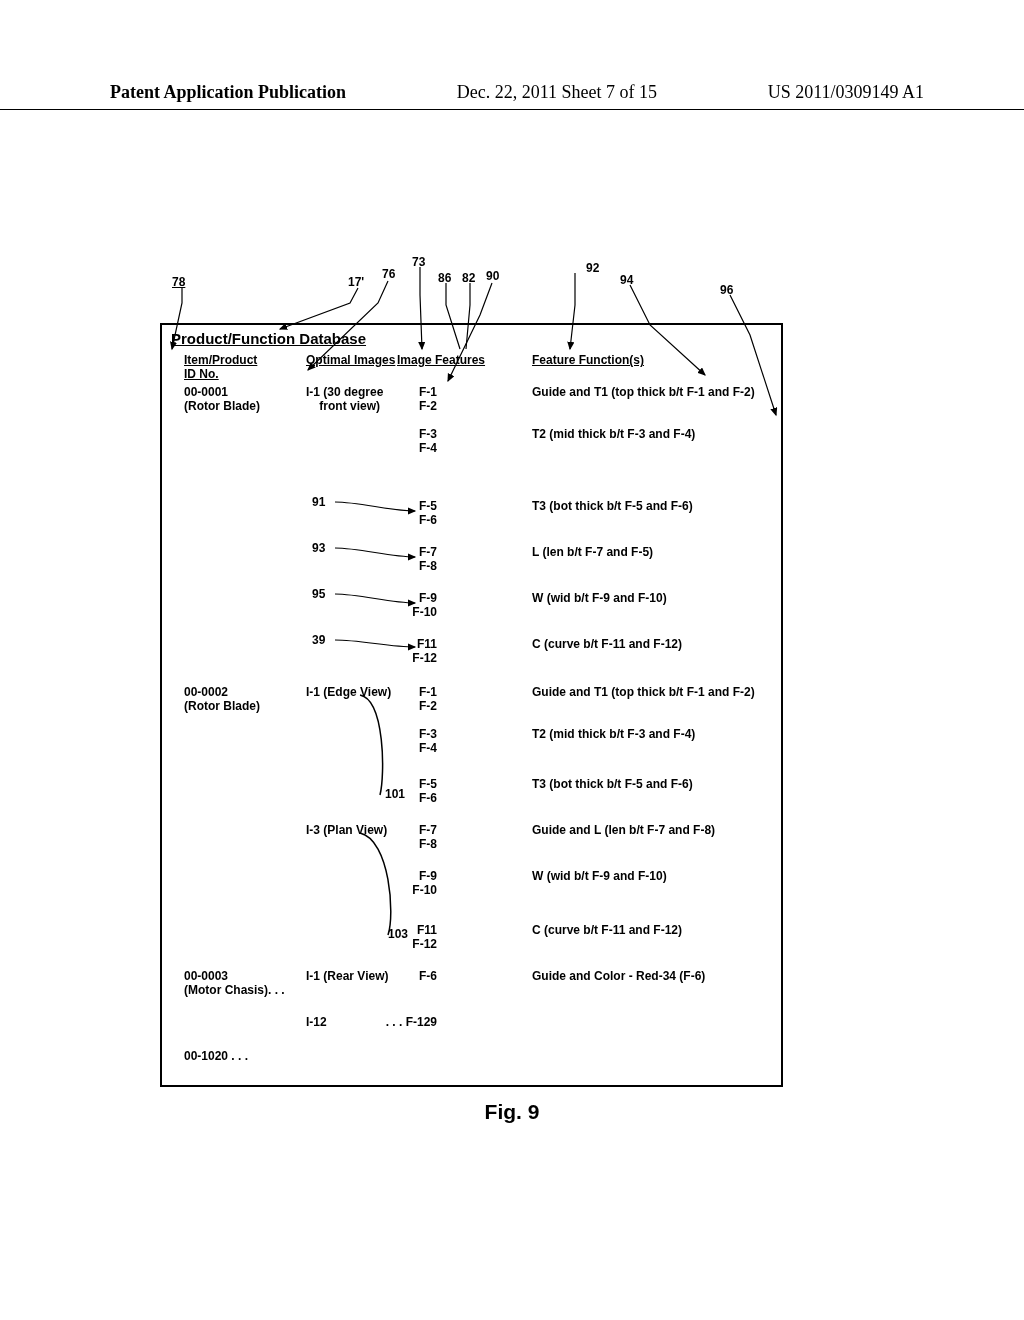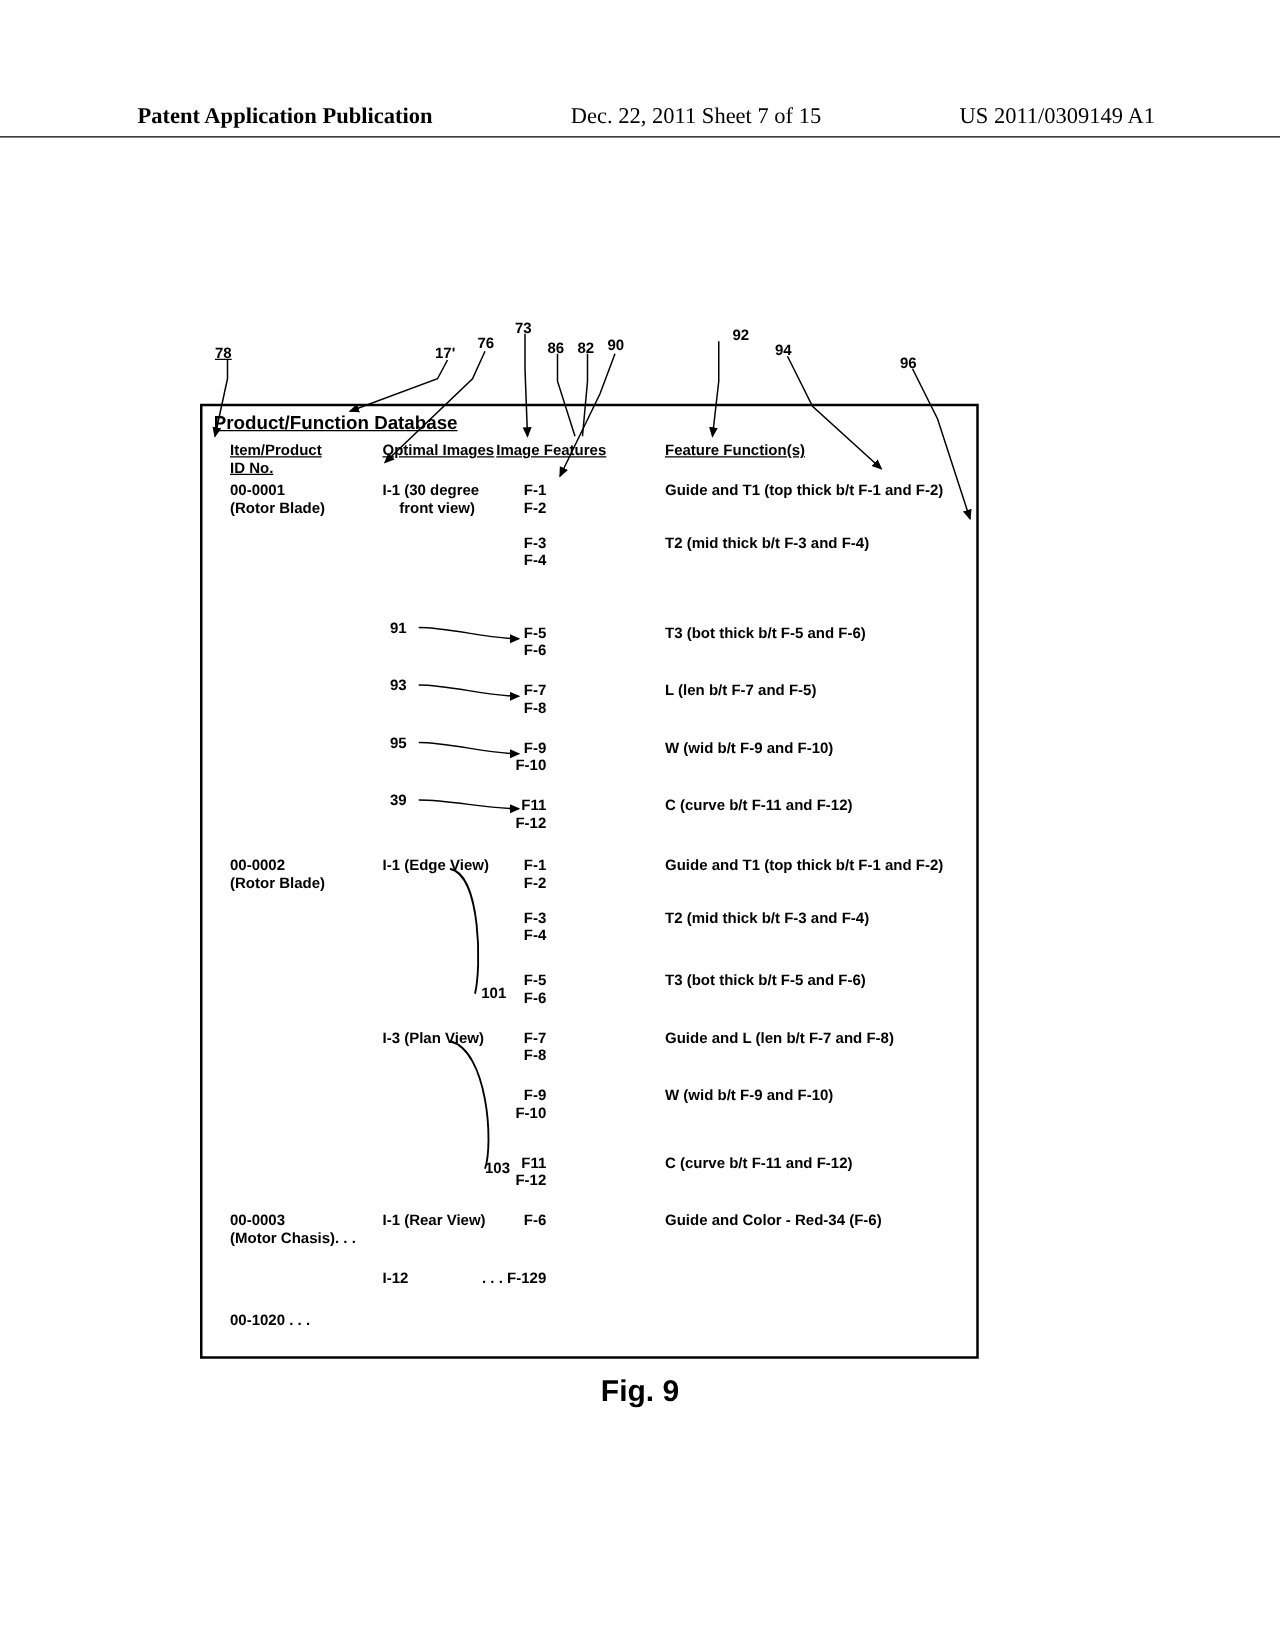--- a/index.html
+++ b/index.html
@@ -64,21 +64,21 @@
   .x-featR  { left: 275px; text-align: right; width: 0; direction: rtl; }
   .x-func   { left: 370px; text-align: center; }
   .figure-caption {
     position: absolute;
     top: 1100px;
     left: 0;
     width: 1024px;
     text-align: center;
     font-family: Arial, sans-serif;
     font-weight: bold;
-    font-size: 24px;
+    font-size: 21px;
   }
   svg.overlay {
     position: absolute;
     top: 0;
     left: 0;
     width: 623px;
     height: 832px;
     pointer-events: none;
   }
 </style>

